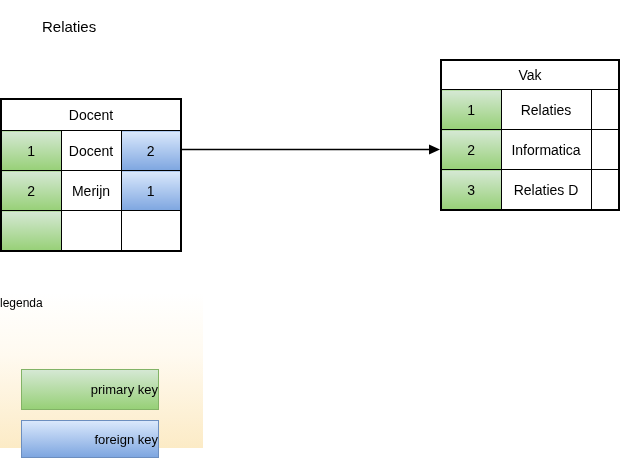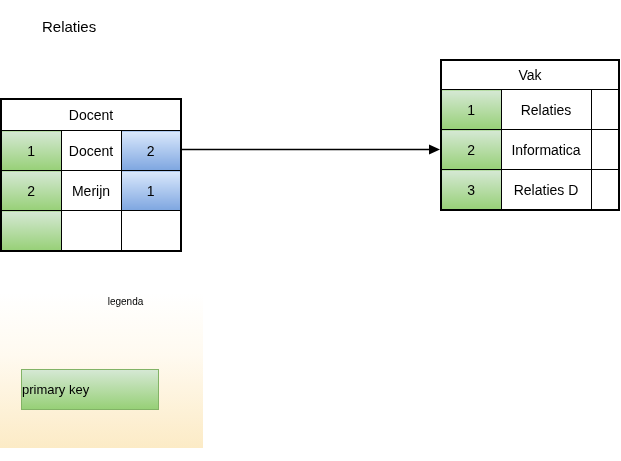--- a/index.html
+++ b/index.html
@@ -72,31 +72,29 @@
     top: 293px;
     width: 203px;
     height: 155px;
     background: linear-gradient(180deg, #ffffff 0%, #fffaf0 40%, #fcebc6 100%);
   }
   .legend-title {
     position: absolute;
     left: 0px;
     top: 296px;
     width: 203px;
-    text-align: center;
-    font-size: 10px;
-    margin-left: 24px;
+    font-size: 12px;
   }
   .legend-box {
     position: absolute;
     left: 21px;
     width: 136px;
     display: flex;
     align-items: center;
-    justify-content: flex-start;
+    justify-content: flex-end;
     font-size: 13px;
   }
   #pk-box {
     top: 369px;
     height: 39px;
     background: linear-gradient(180deg, #d5e8d4 0%, #97d077 100%);
     border: 1px solid #82b366;
   }
   #fk-box {
     top: 420px;
@@ -171,14 +169,17 @@
       <td class="plain"></td>
     </tr>
   </tbody>
     </table>
 
   <div id="legend-bg"></div>
   <div class="legend-title">legenda</div>
   <div id="pk-box" class="legend-box">
     <span>primary key</span>
   </div>
+  <div id="fk-box" class="legend-box">
+    <span>foreign key</span>
+  </div>
 
 </div>
 
 </body></html>

